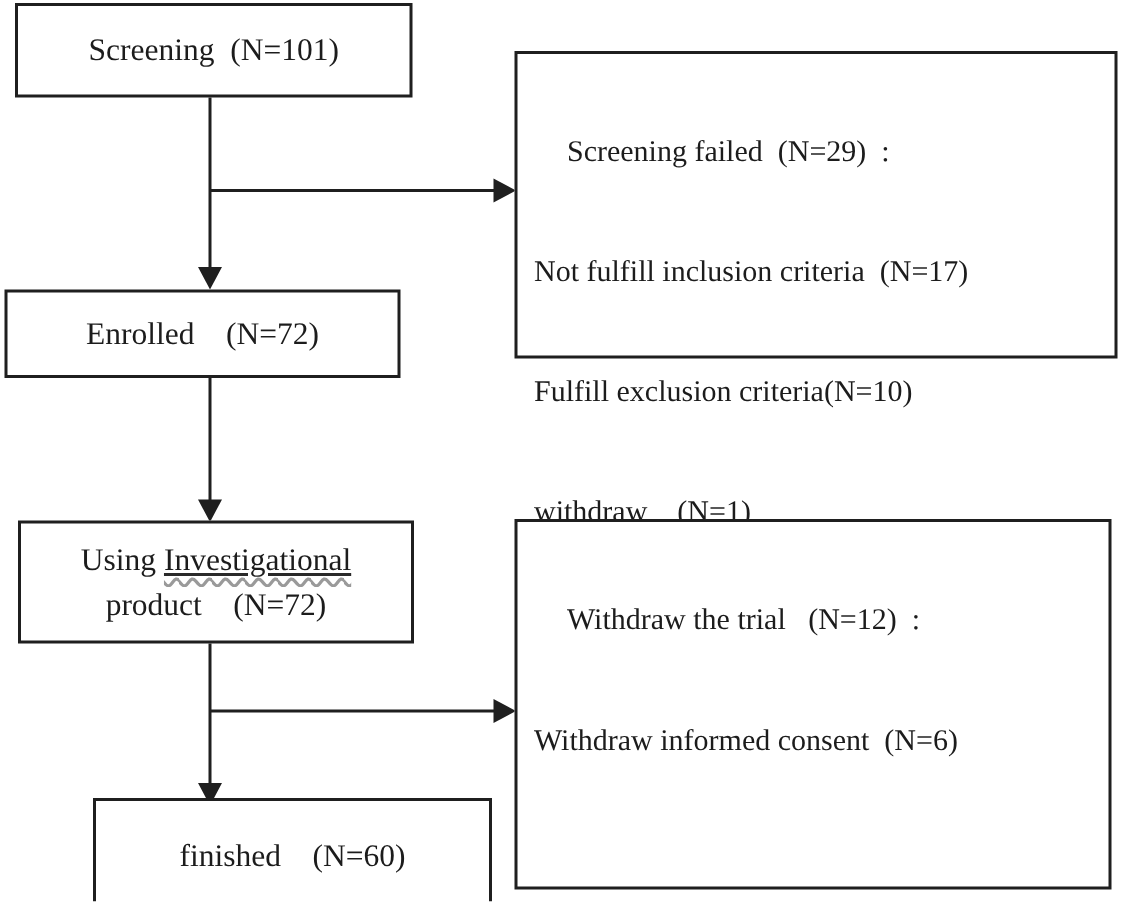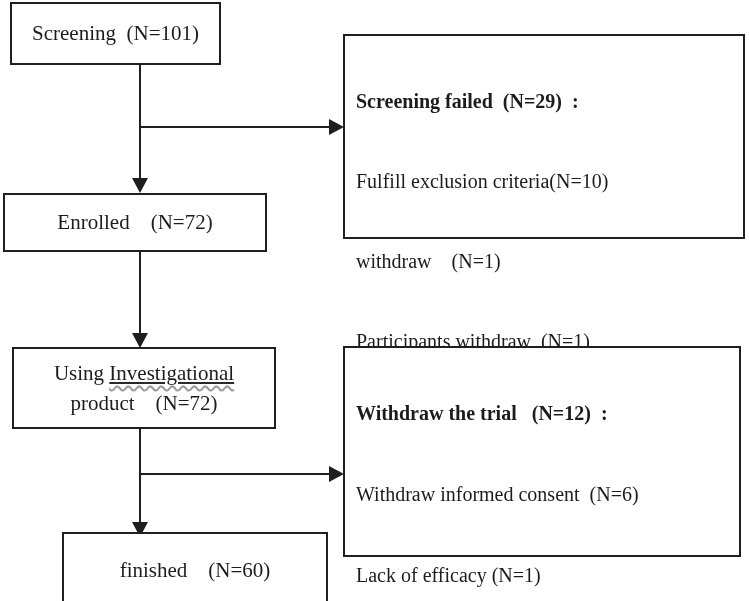--- a/index.html
+++ b/index.html
@@ -34,29 +34,29 @@
     line-height: 1.45;
   }
   .side {
     padding: 2px 11px;
     font-size: 20px;
     white-space: pre;
   }
   .side .line { display: block; }
   .lh34 .line { line-height: 34px; }
   .lh35 .line { line-height: 35px; }
-  .title { font-weight: bold; }
+  .title { font-weight: normal; margin-left: 22px; }
   .u-solid { text-decoration: underline solid #2a2a2a; }
   .u-wavy  { text-decoration: underline wavy #9a9a9a; text-underline-offset: 5px; margin-top: 36px; }
-  #b-screening { left: 10px; top: 2px;   width: 211px; height: 63px; }
+  #b-screening { left: 10px; top: 2px;   width: 265px; height: 63px; }
   #b-enrolled  { left: 3px;  top: 193px; width: 264px; height: 59px; text-align: center; }
   #b-using     { left: 12px; top: 347px; width: 264px; height: 82px; }
   #b-finished  { left: 18px; top: 532px; width: 266px; height: 77px; margin-left: 44px; }
   #b-failed    { left: 343px; top: 34px;  width: 402px; height: 205px; }
-  #b-withdraw  { left: 343px; top: 346px; width: 398px; height: 211px; }
+  #b-withdraw  { left: 343px; top: 346px; width: 398px; height: 247px; }
 </style>
 </head>
 <body>
 
 <div class="canvas">
 
   <svg class="connectors" viewBox="0 0 749 601" xmlns="http://www.w3.org/2000/svg">
     <g stroke="#1f1f1f" stroke-width="2" fill="#1f1f1f">
       <line x1="140" y1="64" x2="140" y2="180"></line>
       <polygon points="132,178 148,178 140,193" stroke="none"></polygon>
@@ -83,27 +83,27 @@
     <span><span>Using </span><span class="u-solid"><span class="u-wavy">Investigational</span></span></span>
     <span>product    (N=72)</span>
   </div>
 
   <div class="box main" id="b-finished">
     <span>finished    (N=60)</span>
   </div>
 
   <div class="box side lh34" id="b-failed">
     <span class="line title">Screening failed  (N=29)  :</span>
+    <span class="line">Not fulfill inclusion criteria  (N=17)</span>
     <span class="line">Fulfill exclusion criteria(N=10)</span>
     <span class="line">withdraw    (N=1)</span>
     <span class="line">Participants withdraw  (N=1)</span>
   </div>
 
   <div class="box side lh35" id="b-withdraw">
     <span class="line title">Withdraw the trial   (N=12)  :</span>
     <span class="line">Withdraw informed consent  (N=6)</span>
-    <span class="line">Lack of efficacy (N=1)</span>
     
     
     
   </div>
 
 </div>
 
 </body></html>

